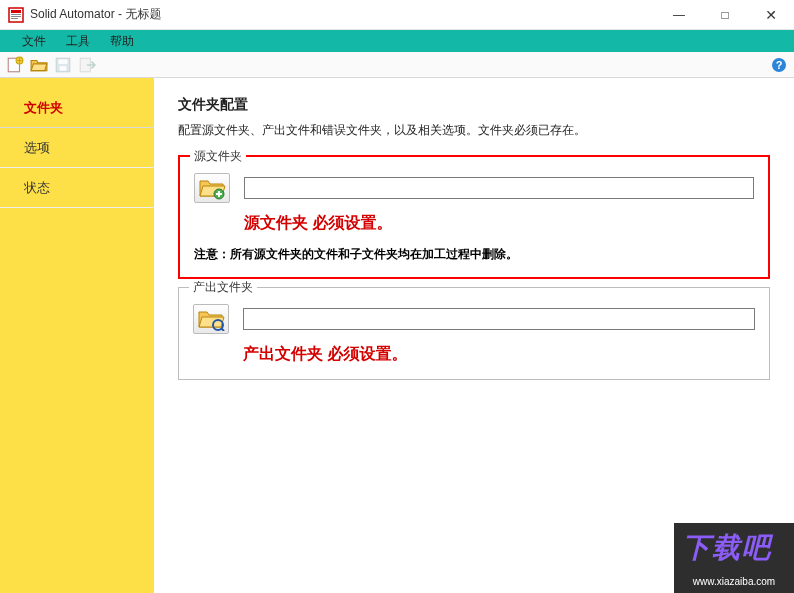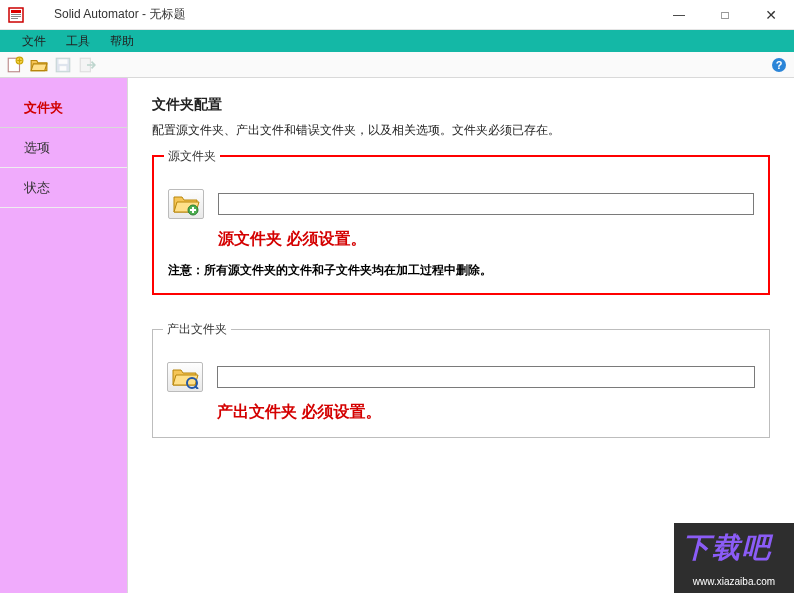--- a/index.html
+++ b/index.html
@@ -1,43 +1,43 @@
 <!DOCTYPE html>
 <html><head>
 <meta charset="utf-8">
 <style>
 * { margin: 0; padding: 0; box-sizing: border-box; }
 body { font-family: "Microsoft YaHei", "SimSun", Arial, sans-serif; font-size: 12px; background: #fff; width: 794px; height: 593px; overflow: hidden; position: relative; }
 
 .titlebar { height: 30px; display: flex; align-items: center; padding: 0 0 0 8px; background: #fff; border-bottom: 1px solid #e5e5e5; }
 .titlebar .app-icon { width: 16px; height: 16px; margin-right: 6px; }
-.titlebar .title-text { flex: 1; font-size: 12px; color: #333; margin-left: 24px; }
+.titlebar .title-text { flex: 1; font-size: 12px; color: #333; }
 .titlebar .win-btns { display: flex; }
 .titlebar .win-btn { width: 46px; height: 30px; display: flex; align-items: center; justify-content: center; color: #333; font-family: Arial; }
 .titlebar .win-btn.close { font-size: 14px; }
 
 .menubar { height: 22px; display: flex; align-items: center; padding: 0 12px; background: #14b8a6; }
 .menubar .menu-item { padding: 2px 10px; color: #222; font-size: 12px; }
 
 .toolbar { height: 26px; display: flex; align-items: center; padding: 0 6px; border-bottom: 1px solid #d9d9d9; background: #fafafa; gap: 6px; }
 .toolbar .tb-btn { width: 18px; height: 18px; display: flex; align-items: center; justify-content: center; }
 .toolbar .spacer { flex: 1; }
 .help-icon { width: 16px; height: 16px; }
 
 .content { display: flex; height: 515px; }
 
-.sidebar { width: 128px; border-right: 1px solid #d9d9d9; padding-top: 10px; background: #f0abfc; }
+.sidebar { width: 154px; border-right: 1px solid #d9d9d9; padding-top: 10px; background: #fde047; }
 .sidebar .side-item { height: 40px; display: flex; align-items: center; padding-left: 24px; font-size: 13px; color: #333; border-bottom: 1px solid #eee; }
 .sidebar .side-item.active { color: #d00000; font-weight: bold; border-bottom: 1px solid #d9d9d9; }
 
 .main { flex: 1; padding: 18px 24px 10px 24px; overflow: auto; position: relative; }
 .main h2 { font-size: 14px; font-weight: bold; color: #222; margin-bottom: 8px; }
 .main .desc { font-size: 12px; color: #222; margin-bottom: 16px; }
 
-.group { border: 1px solid #bdbdbd; padding: 32px 14px 14px 14px; margin-bottom: 34px; position: relative; }
+.group { border: 1px solid #bdbdbd; padding: 16px 14px 14px 14px; margin-bottom: 8px; position: relative; }
 .group.err { border: 2px solid #ff0000; }
 .group .legend { position: absolute; top: -9px; left: 10px; background: #fff; padding: 0 4px; font-size: 12px; color: #333; }
 
 .row { display: flex; align-items: flex-start; gap: 14px; }
 .folder-btn { width: 36px; height: 30px; border: 1px solid #bbb; background: linear-gradient(#fefefe,#e9e9e9); display: flex; align-items: center; justify-content: center; border-radius: 2px; }
 .folder-btn svg { width: 28px; height: 24px; }
 
 .path-input { flex: 1; height: 22px; border: 1px solid #7a7a7a; background: #fff; padding: 2px 4px; font-size: 12px; margin-top: 4px; }
 
 .warn { color: #d40000; font-weight: bold; font-size: 16px; margin-top: 10px; margin-left: 50px; }

